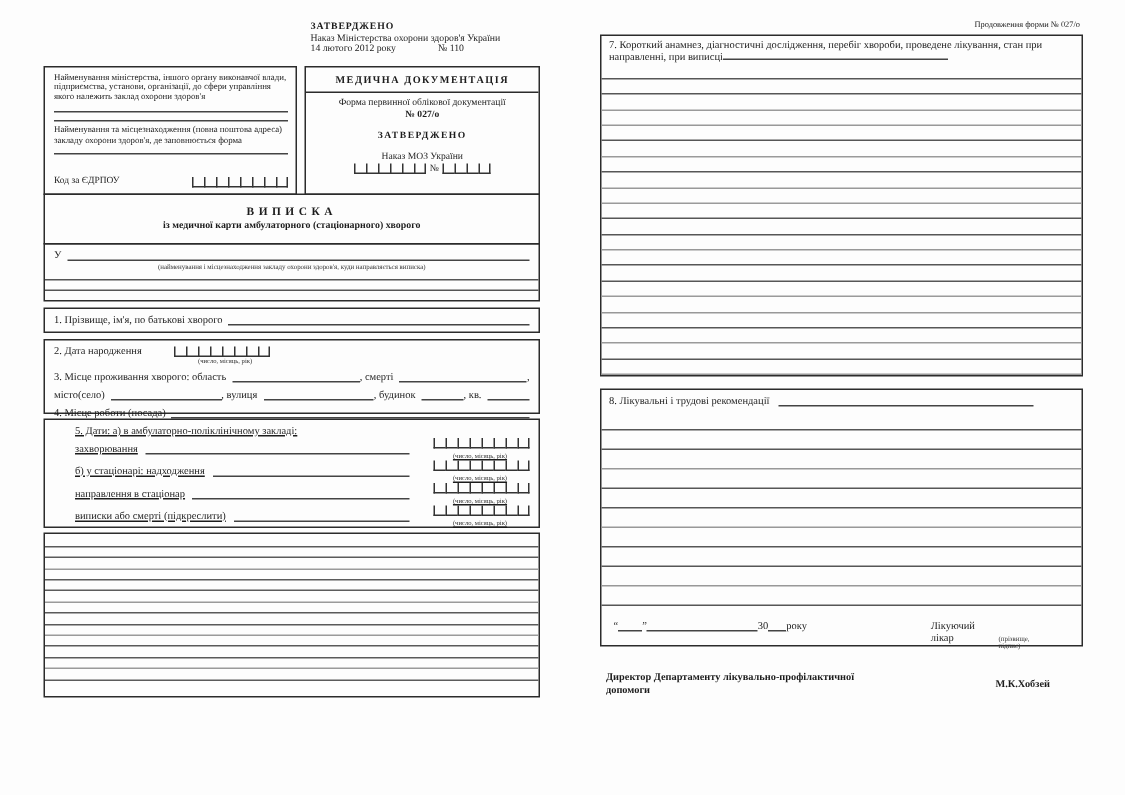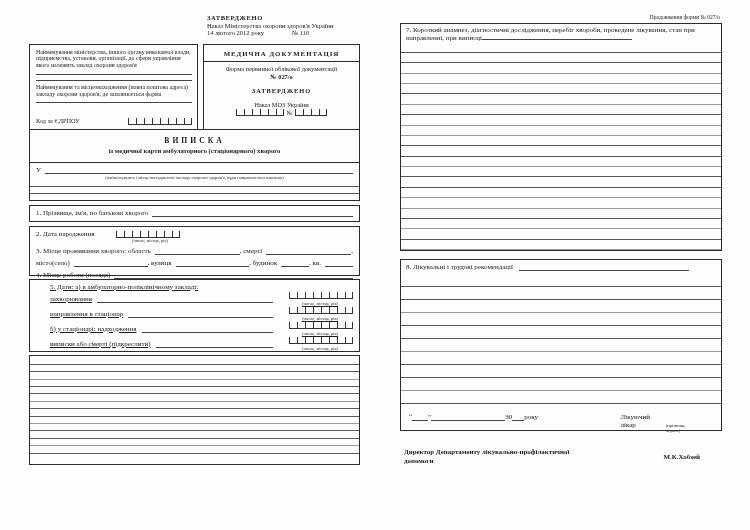--- a/index.html
+++ b/index.html
@@ -242,40 +242,40 @@
             <span class="cell"></span>
             <span class="cell"></span>
             <span class="cell"></span>
             <span class="cell"></span>
           </span>
         <span class="dcap">(число, місяць, рік)</span>
       </div>
     </div>
     <div class="d5row">
       <div class="d5left">
-        <span>направлення в стаціонар</span>
+        <span>б) у стаціонарі: надходження</span>
         <span class="fill"></span>
       </div>
       <div class="d5right">
         <span class="cellrow">
             <span class="cell"></span>
             <span class="cell"></span>
             <span class="cell"></span>
             <span class="cell"></span>
             <span class="cell"></span>
             <span class="cell"></span>
             <span class="cell"></span>
             <span class="cell"></span>
           </span>
         <span class="dcap">(число, місяць, рік)</span>
       </div>
     </div>
     <div class="d5row">
       <div class="d5left">
-        <span>б) у стаціонарі: надходження</span>
+        <span>направлення в стаціонар</span>
         <span class="fill"></span>
       </div>
       <div class="d5right">
         <span class="cellrow">
             <span class="cell"></span>
             <span class="cell"></span>
             <span class="cell"></span>
             <span class="cell"></span>
             <span class="cell"></span>
             <span class="cell"></span>

